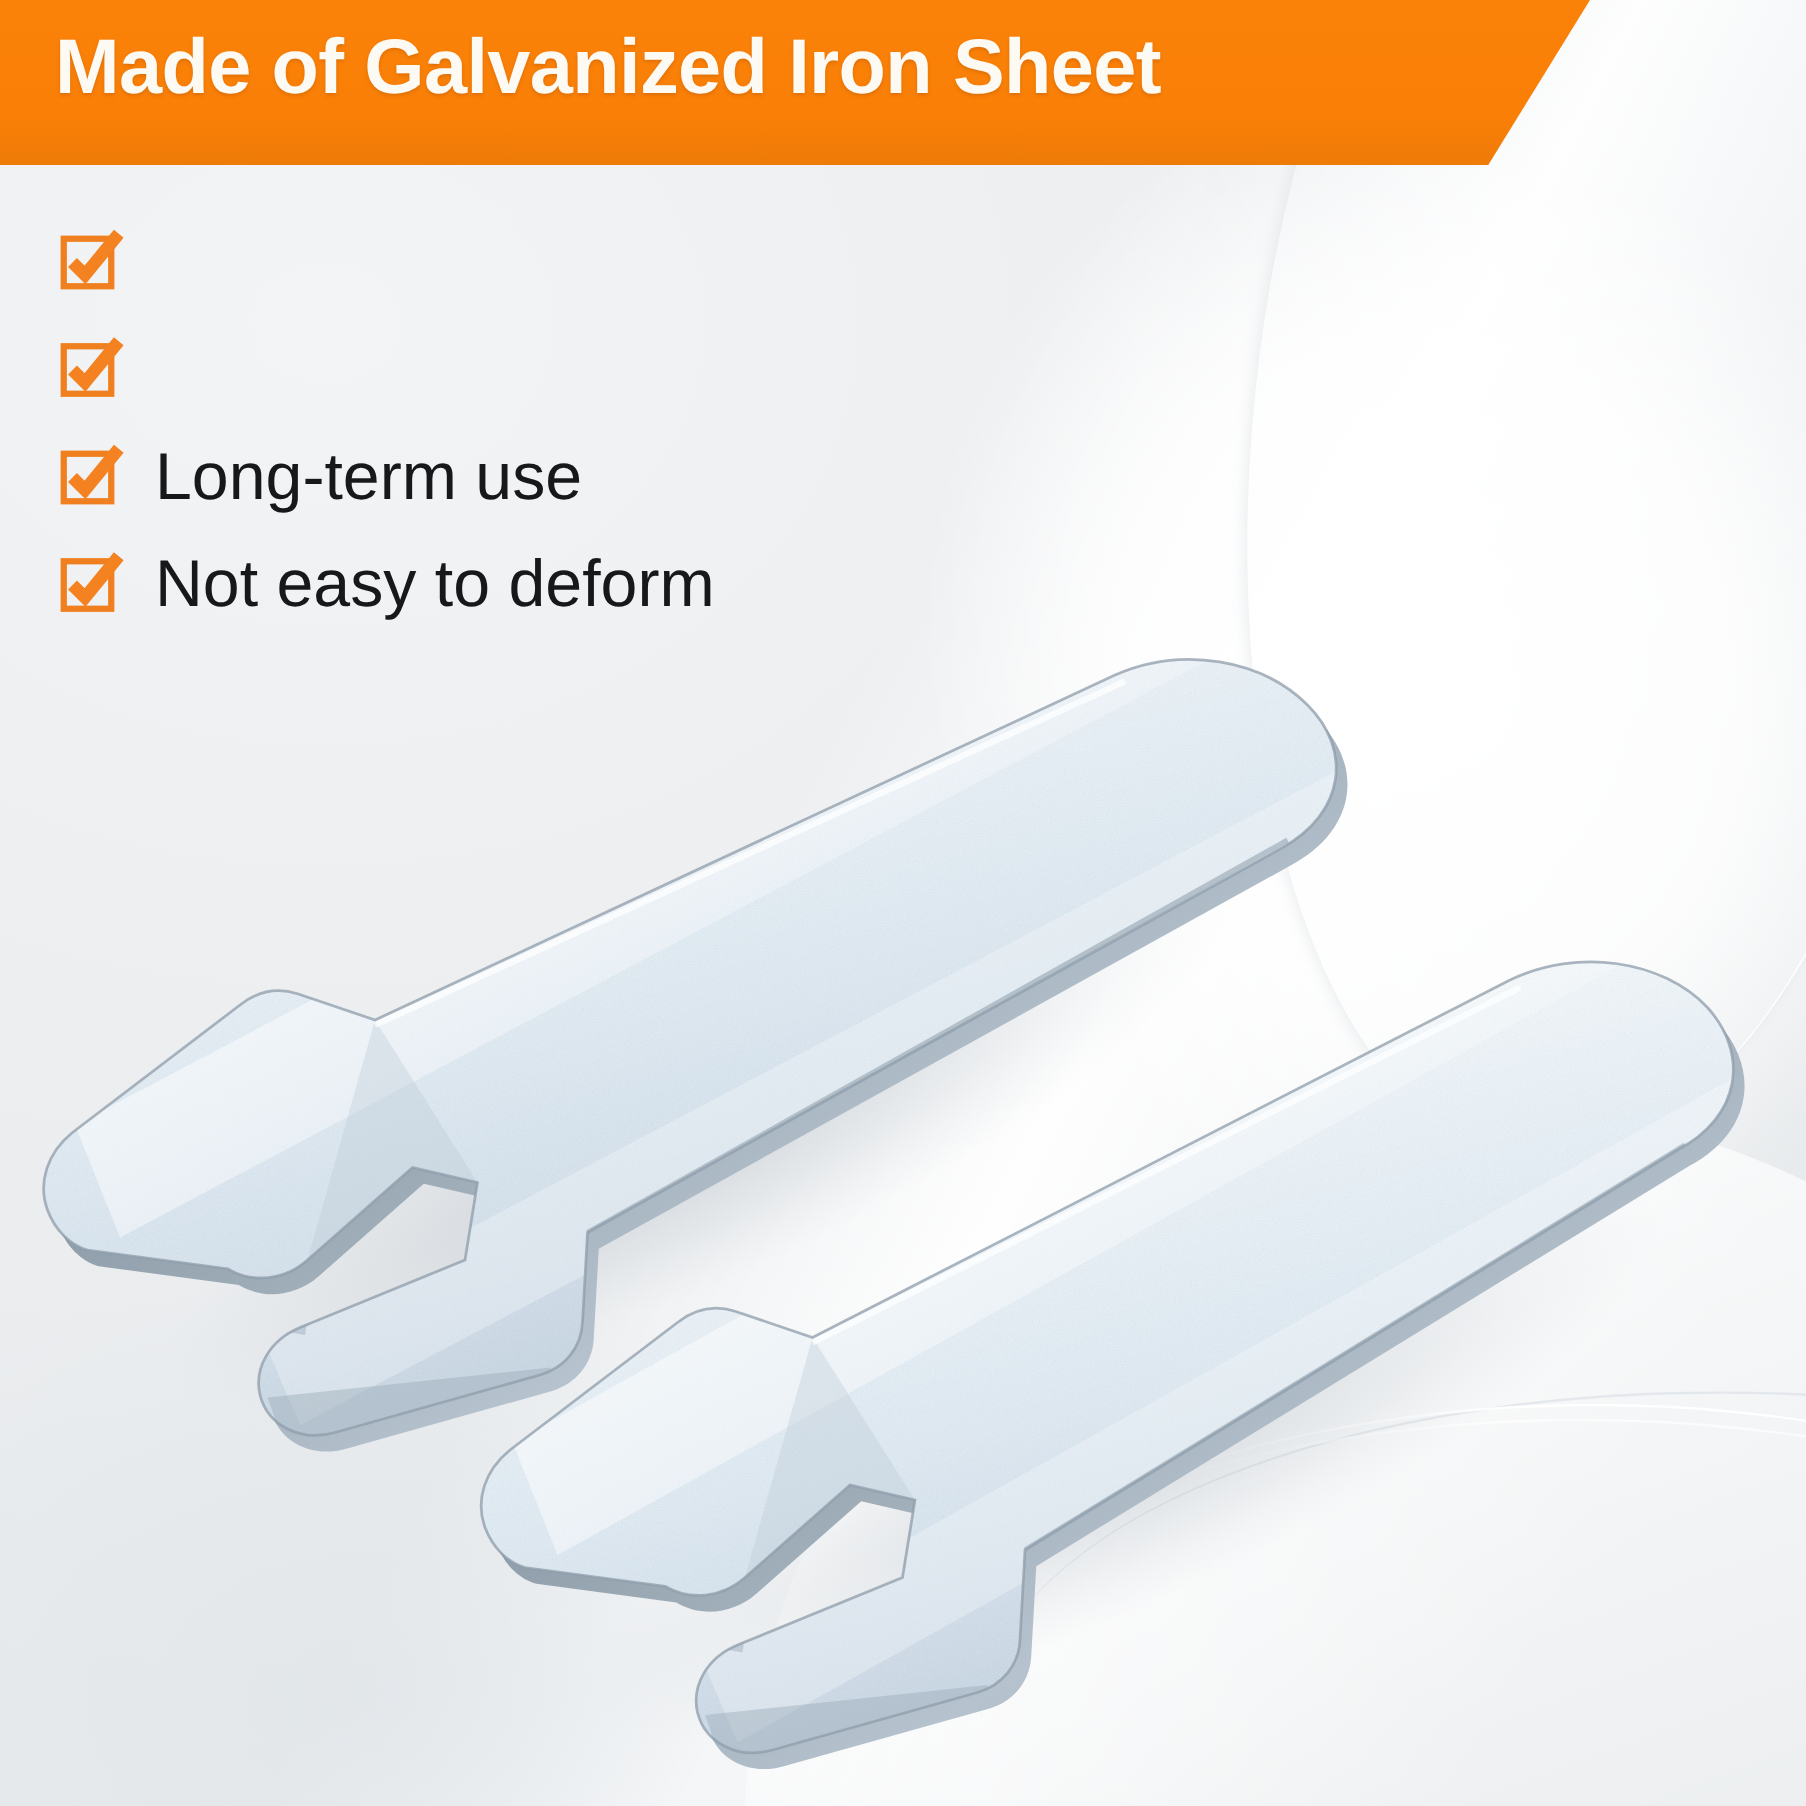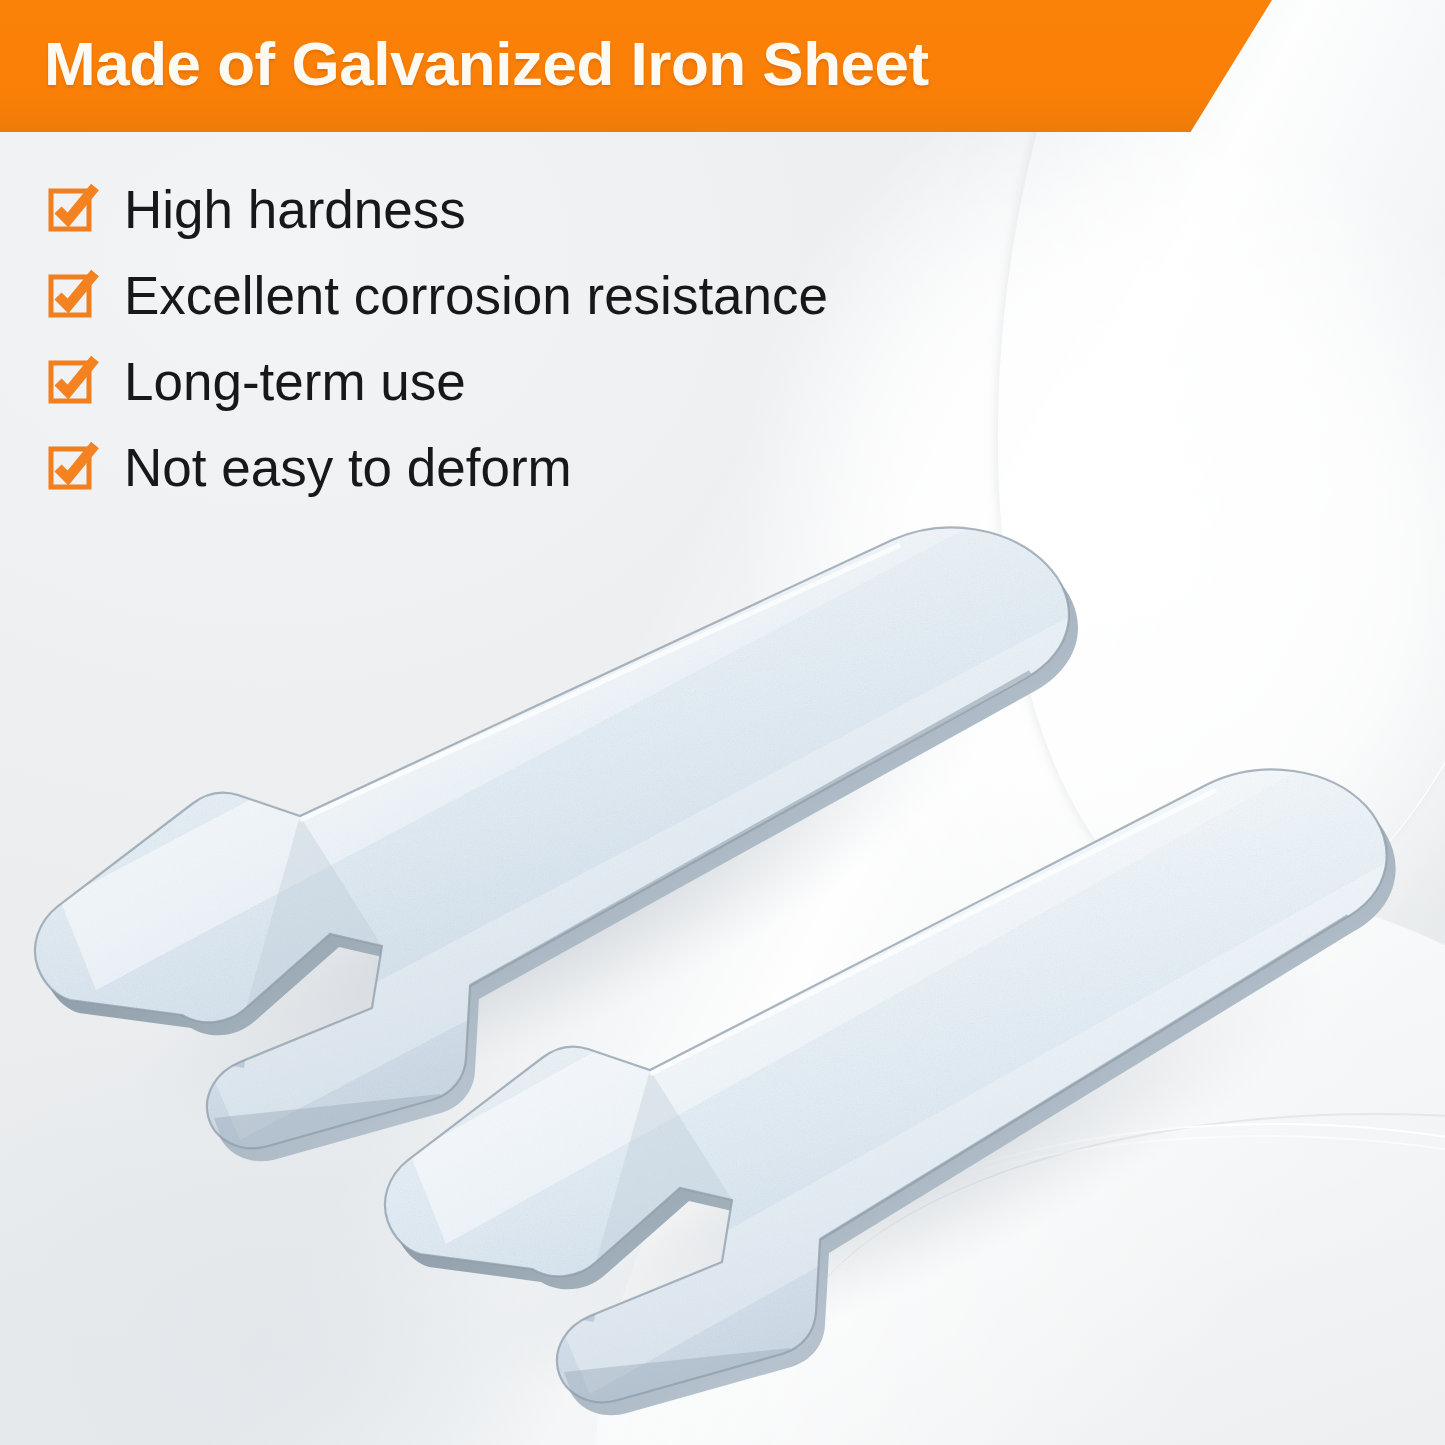--- a/index.html
+++ b/index.html
@@ -134,21 +134,21 @@
     left: 0;
     top: 0;
     width: 1272px;
     height: 132px;
     background: linear-gradient(180deg, #fb8208 0%, #f97f07 72%, #ee7b08 100%);
     clip-path: polygon(0 0, 100% 0, 93.6% 100%, 0 100%);
   }
   .banner-title {
     position: absolute;
     left: 44px;
-    top: 28px;
+    top: 18px;
     font-size: 62px;
     font-weight: bold;
     color: #fdf9f3;
     letter-spacing: -0.5px;
     white-space: nowrap;
     text-shadow: 0 2px 3px rgba(150,70,0,0.28);
   }
 
   
   .features {
@@ -358,31 +358,29 @@
 
   <div class="features">
 
     <div class="feature-row">
       <span class="check-icon">
         <svg width="48" height="48" viewBox="0 0 48 48" xmlns="http://www.w3.org/2000/svg">
           <rect x="3" y="6" width="38" height="38" fill="none" stroke="#ef7f1f" stroke-width="5"></rect>
           <path d="M 10 25 L 20 35 L 47 2" fill="none" stroke="#f58220" stroke-width="10" stroke-linecap="butt" stroke-linejoin="miter"></path>
         </svg>
       </span>
-      <span class="feature-label">High hardness</span>
     </div>
 
     <div class="feature-row">
       <span class="check-icon">
         <svg width="48" height="48" viewBox="0 0 48 48" xmlns="http://www.w3.org/2000/svg">
           <rect x="3" y="6" width="38" height="38" fill="none" stroke="#ef7f1f" stroke-width="5"></rect>
           <path d="M 10 25 L 20 35 L 47 2" fill="none" stroke="#f58220" stroke-width="10" stroke-linecap="butt" stroke-linejoin="miter"></path>
         </svg>
       </span>
-      <span class="feature-label">Excellent corrosion resistance</span>
     </div>
 
 
     <div class="feature-row">
       <span class="check-icon">
         <svg width="48" height="48" viewBox="0 0 48 48" xmlns="http://www.w3.org/2000/svg">
           <rect x="3" y="6" width="38" height="38" fill="none" stroke="#ef7f1f" stroke-width="5"></rect>
           <path d="M 10 25 L 20 35 L 47 2" fill="none" stroke="#f58220" stroke-width="10" stroke-linecap="butt" stroke-linejoin="miter"></path>
         </svg>
       </span>

